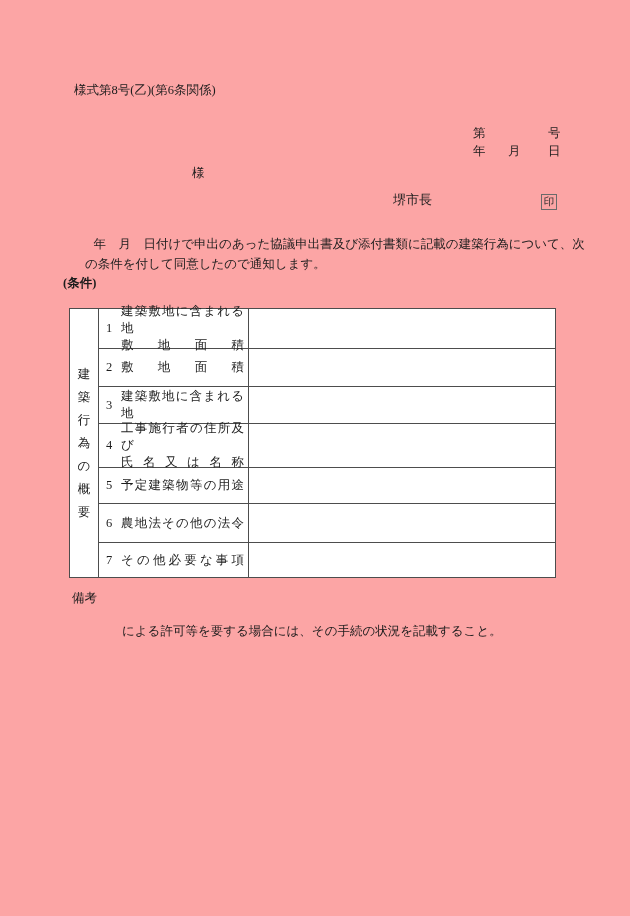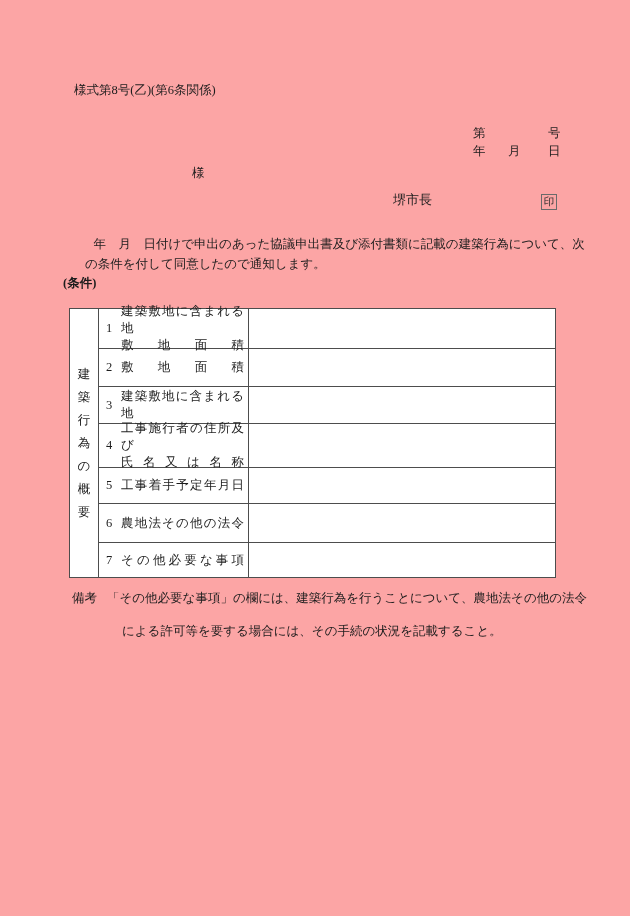--- a/index.html
+++ b/index.html
@@ -140,34 +140,33 @@
 
     <div class="label-cell bb">
       <span class="cell-no">4</span>
       <span class="cell-label">工事施行者の住所及び
 氏名又は名称</span>
     </div>
     <div class="value-cell bb"></div>
 
     <div class="label-cell bb">
       <span class="cell-no">5</span>
-      <span class="cell-label">工事着手予定年月日</span>
+      <span class="cell-label">予定建築物等の用途</span>
     </div>
     <div class="value-cell bb"></div>
 
     <div class="label-cell bb">
       <span class="cell-no">6</span>
       <span class="cell-label">農地法その他の法令</span>
     </div>
     <div class="value-cell bb"></div>
 
     <div class="label-cell">
       <span class="cell-no">7</span>
       <span class="cell-label">その他必要な事項</span>
     </div>
     <div class="value-cell"></div>
   </div>
 
   <div class="abs remarks-label">備考</div>
-  <div class="abs remarks-line1">「その他必要な事項」の欄には、建築行為を行うことについて、農地法その他の法令</div>
   <div class="abs remarks-line2">による許可等を要する場合には、その手続の状況を記載すること。</div>
 
 </div>
 
 </body></html>

